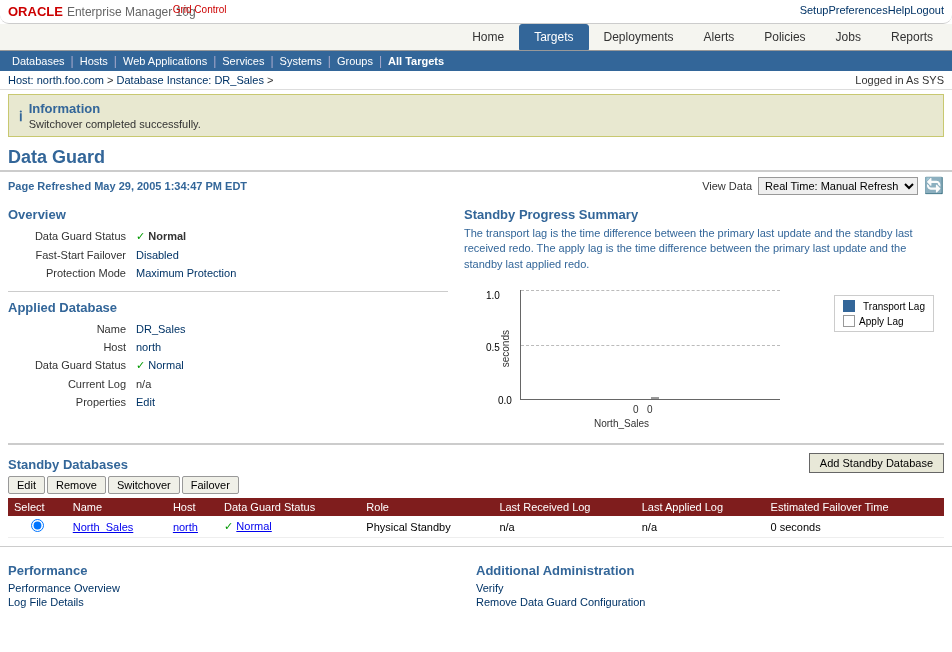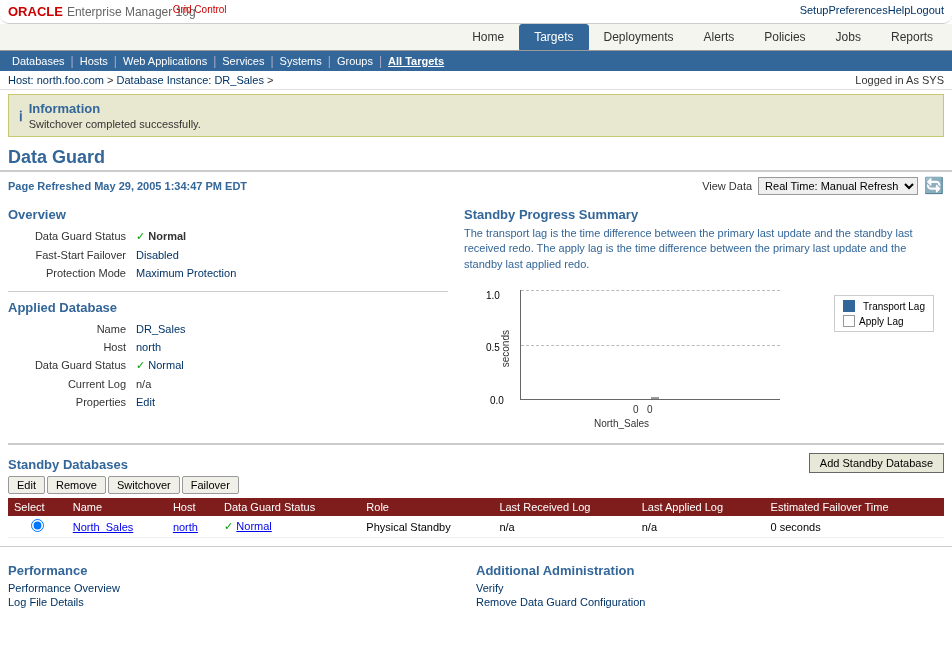--- a/index.html
+++ b/index.html
@@ -15,21 +15,21 @@
 
     
     .main-nav { background: #f5f5f0; border-bottom: 1px solid #999; display: flex; align-items: center; padding: 0 4px; }
     .main-nav-tab { padding: 5px 14px; font-size: 12px; cursor: pointer; color: #333; text-decoration: none; border: 1px solid transparent; }
     .main-nav-tab.active { background: #336699; color: #fff; border: 1px solid #336699; border-radius: 3px 3px 0 0; }
 
     
     .sub-nav { background: #336699; padding: 3px 8px; display: flex; align-items: center; gap: 2px; }
     .sub-nav a { color: #fff; font-size: 11px; text-decoration: none; padding: 1px 4px; }
     .sub-nav .separator { color: #aac; }
-    .sub-nav .active { font-weight: bold; text-decoration: underline; }
+    .sub-nav .active { font-weight: bold; }
 
     
     .breadcrumb-bar { display: flex; justify-content: space-between; align-items: center; padding: 3px 8px; background: #fff; border-bottom: 1px solid #ddd; }
     .breadcrumb { font-size: 11px; color: #333; }
     .breadcrumb a { color: #003366; text-decoration: none; }
     .logged-in { font-size: 11px; color: #333; }
 
     
     .info-banner { background: #e8e8d0; border: 1px solid #c8c870; margin: 4px 8px; padding: 6px 10px; display: flex; align-items: center; gap: 6px; }
     .info-icon { color: #336699; font-weight: bold; font-size: 14px; }
@@ -243,21 +243,21 @@
 
   <div class="right-panel">
 
     <div class="section-header">Standby Progress Summary</div>
     <div class="sps-desc">The transport lag is the time difference between the primary last update and the standby last received redo. The apply lag is the time difference between the primary last update and the standby last applied redo.</div>
 
     <div class="chart-container" style="position:relative; width:450px; height:155px; margin-left: 20px;">
 
       <span style="position:absolute; left:2px; top:10px; font-size:10px;">1.0</span>
       <span style="position:absolute; left:2px; top:62px; font-size:10px;">0.5</span>
-      <span style="position:absolute; left:6px; top:115px; font-size:10px;">0.0</span>
+      <span style="position:absolute; left:14px; top:115px; font-size:10px;">0.0</span>
 
       <span style="position:absolute; left:16px; top:50px; font-size:10px; writing-mode:vertical-rl; transform:rotate(180deg); color:#333;">seconds</span>
 
       <div style="position:absolute; left:36px; top:10px; width:260px; height:110px; border-left:1px solid #666; border-bottom:1px solid #666;">
 
         <div style="position:absolute; top:0; left:0; width:100%; border-top:1px dashed #bbb;"></div>
         <div style="position:absolute; top:55px; left:0; width:100%; border-top:1px dashed #bbb;"></div>
 
         <div style="position:absolute; left:120px; bottom:0; display:flex; gap:2px;">
           <div style="width:8px; height:0; background:#336699;"></div>

